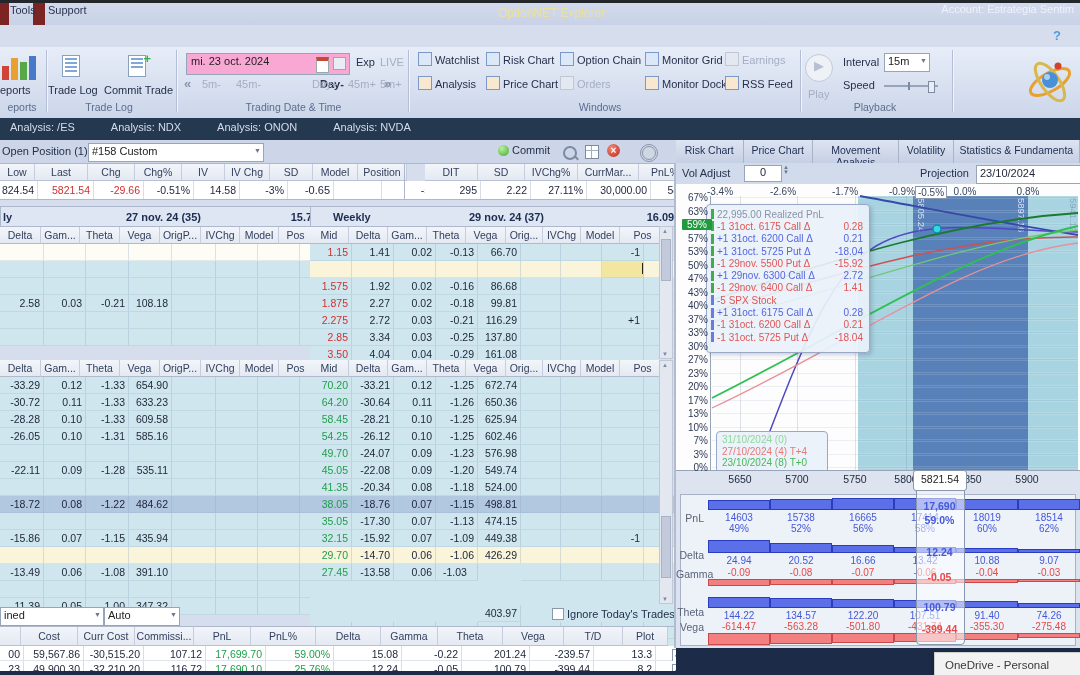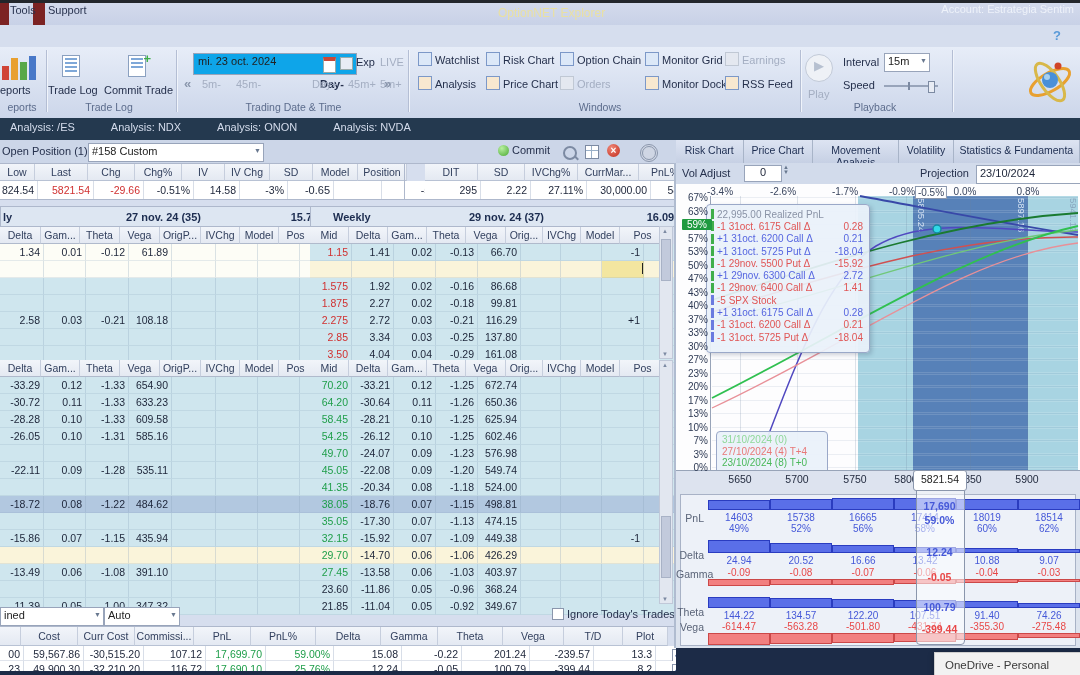--- a/index.html
+++ b/index.html
@@ -11,21 +11,21 @@
   .titlebar{left:0;top:0;width:1080px;height:25px;background:linear-gradient(#d3daec,#c7d0e6);border-top:3px solid #23262b;}
   .title-text{left:498px;top:6px;color:#e9e0a2;font-size:12px;}
   .winred{top:3px;height:22px;background:#7c2323;}
   .menubar{left:0;top:25px;width:1080px;height:22px;background:#d6deee;}
   .menu-item{top:4px;color:#2a3450;}
   .ribbon{left:0;top:47px;width:1080px;height:71px;background:linear-gradient(#e7edf8,#ccd6ea);border-bottom:1px solid #b8c2d8;}
   .rsep{top:50px;height:62px;width:1px;background:#b4bed4;box-shadow:1px 0 0 #f0f4fb;}
   .grouplabel{color:#5c6c8c;font-size:10.5px;text-align:center;}
   .rbtn-label{color:#25304c;font-size:11px;}
   .dim{color:#a4aec2;}
-  .date-field{left:193px;top:53px;width:154px;height:18px;background:#0ea5e9;border:1px solid #98a4ba;padding:1px 4px;font-size:11px;color:#222;}
+  .date-field{left:186px;top:53px;width:154px;height:18px;background:#f9a8d4;border:1px solid #98a4ba;padding:1px 4px;font-size:11px;color:#222;}
   .step{font-size:11px;color:#a4aec2;}
   .step.on{color:#25304c;font-weight:bold;margin-left:46px;}
   .chev{color:#8a96ac;font-size:13px;font-weight:bold;}
   .combo{background:#fff;border:1px solid #98a4ba;font-size:11px;color:#222;padding:1px 3px;}
   .combo .arr{position:absolute;right:2px;top:3px;font-size:7px;color:#68788f;}
   
   .icon12{width:12px;height:12px;display:inline-block;}
   .pageicon{width:16px;height:20px;background:#fff;border:1px solid #8aa0c0;box-shadow:inset 0 0 0 2px #fff;}
   .pageicon i{display:block;height:2px;background:#7fa8d8;margin:2px 2px 0 2px;}
   
@@ -275,30 +275,20 @@
         <div class="ch-h" style="width: 40px;">Delta</div>
         <div class="ch-h" style="width: 38px;">Gam...</div>
         <div class="ch-h" style="width: 39px;">Theta</div>
         <div class="ch-h" style="width: 39px;">Vega</div>
         <div class="ch-h" style="width: 40px;">OrigP...</div>
         <div class="ch-h" style="width: 38px;">IVChg</div>
         <div class="ch-h" style="width: 38px;">Model</div>
         <div class="ch-h" style="width: 33px;">Pos</div>
       </div>
       <div class="r-white" style="display: flex;">
-        <div class="ch-c" style="width: 40px;">1.34</div>
-        <div class="ch-c" style="width: 38px;">0.01</div>
-        <div class="ch-c" style="width: 39px;">-0.12</div>
-        <div class="ch-c" style="width: 39px;">61.89</div>
-        <div class="ch-c" style="width: 40px;"></div>
-        <div class="ch-c" style="width: 38px;"></div>
-        <div class="ch-c" style="width: 38px;"></div>
-        <div class="ch-c" style="width: 33px;"></div>
-      </div>
-      <div class="r-white" style="display: flex;">
         <div class="ch-c" style="width: 40px;"></div>
         <div class="ch-c" style="width: 38px;"></div>
         <div class="ch-c" style="width: 39px;"></div>
         <div class="ch-c" style="width: 39px;"></div>
         <div class="ch-c" style="width: 40px;"></div>
         <div class="ch-c" style="width: 38px;"></div>
         <div class="ch-c" style="width: 38px;"></div>
         <div class="ch-c" style="width: 33px;"></div>
       </div>
       <div class="r-teal" style="display: flex;">
@@ -731,22 +721,22 @@
         <div class="ch-c" style="width: 39px;">426.29</div>
         <div class="ch-c" style="width: 36px;"></div>
         <div class="ch-c" style="width: 37px;"></div>
         <div class="ch-c" style="width: 38px;"></div>
         <div class="ch-c" style="width: 45px;"></div>
       </div>
       <div class="r-teal" style="display: flex;">
         <div class="ch-c green" style="width: 38px;">27.45</div>
         <div class="ch-c" style="width: 38px;">-13.58</div>
         <div class="ch-c" style="width: 38px;">0.06</div>
-        <div class="ch-c" style="width: 38px;">-1.03</div>
-        <div class="ch-c" style="width: 39px;">403.97</div>
+        <div class="ch-c" style="width: 38px; text-align: center;">-1.03</div>
+        <div class="ch-c" style="width: 39px; margin-top: 41px;">403.97</div>
         <div class="ch-c" style="width: 36px;"></div>
         <div class="ch-c" style="width: 37px;"></div>
         <div class="ch-c" style="width: 38px;"></div>
         <div class="ch-c" style="width: 45px;"></div>
       </div>
       <div class="r-teal" style="display: flex;">
         <div class="ch-c" style="width: 38px;">23.60</div>
         <div class="ch-c" style="width: 38px;">-11.86</div>
         <div class="ch-c" style="width: 38px;">0.05</div>
         <div class="ch-c" style="width: 38px;">-0.96</div>

